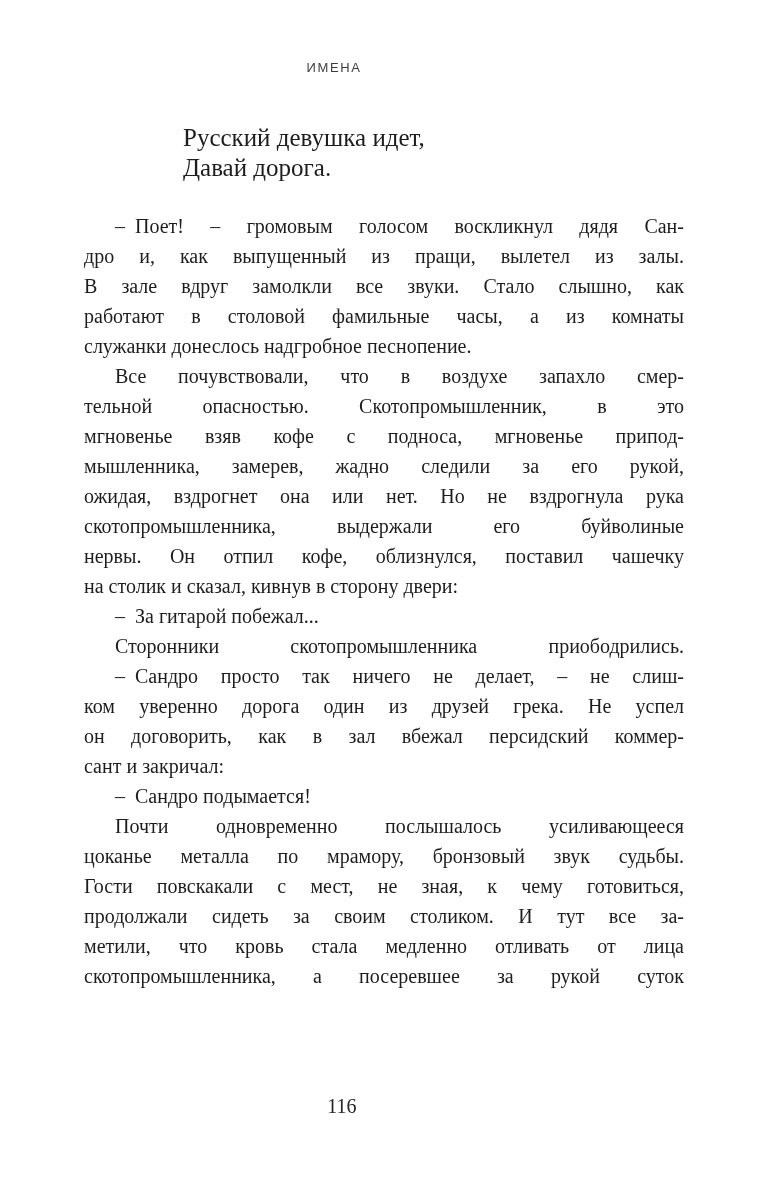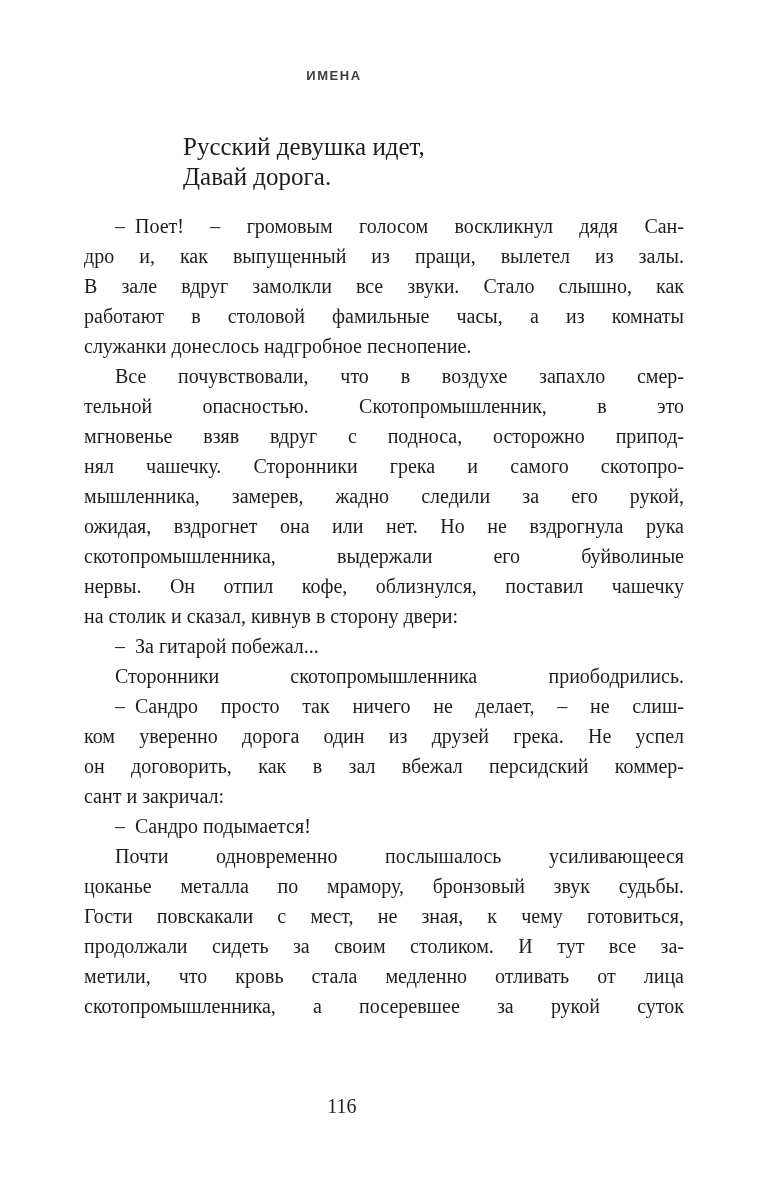--- a/index.html
+++ b/index.html
@@ -12,34 +12,34 @@
     font-family: "Liberation Serif", "DejaVu Serif", serif;
     color: #1d1d1d;
   }
   .page {
     position: absolute;
     inset: 0;
     background: #ffffff;
   }
   .running-header {
     position: absolute;
-    top: 68px;
+    top: 60px;
     left: 0;
     width: 668px;
     text-align: center;
     font-family: "Liberation Sans", "DejaVu Sans", sans-serif;
     font-size: 13px;
-    font-weight: 700;
+    font-weight: 400;
     letter-spacing: 1.6px;
     color: #3d3d3d;
   }
   .epigraph {
     position: absolute;
     left: 183px;
-    top: 132px;
+    top: 123px;
     font-size: 25px;
     line-height: 30px;
     color: #1d1d1d;
   }
   .verse-line { white-space: nowrap; }
   .body-text {
     position: absolute;
     left: 84px;
     top: 211px;
     width: 600px;
@@ -79,22 +79,21 @@
     </div>
 
   <div class="body-text">
       <div class="line first-line">– Поет! – громовым голосом воскликнул дядя Сан-</div>
       <div class="line">дро и, как выпущенный из пращи, вылетел из залы.</div>
       <div class="line">В зале вдруг замолкли все звуки. Стало слышно, как</div>
       <div class="line">работают в столовой фамильные часы, а из комнаты</div>
       <div class="line soft-end">служанки донеслось надгробное песнопение.</div>
       <div class="line first-line">Все почувствовали, что в воздухе запахло смер-</div>
       <div class="line">тельной опасностью. Скотопромышленник, в это</div>
-      <div class="line">мгновенье взяв вдруг с подноса, осторожно припод-</div>
-      <div class="line">нял чашечку. Сторонники грека и самого скотопро-</div>
+      <div class="line">мгновенье взяв кофе с подноса, мгновенье припод-</div>
       <div class="line">мышленника, замерев, жадно следили за его рукой,</div>
       <div class="line">ожидая, вздрогнет она или нет. Но не вздрогнула рука</div>
       <div class="line">скотопромышленника, выдержали его буйволиные</div>
       <div class="line">нервы. Он отпил кофе, облизнулся, поставил чашечку</div>
       <div class="line soft-end">на столик и сказал, кивнув в сторону двери:</div>
       <div class="line first-line soft-end">– За гитарой побежал...</div>
       <div class="line first-line">Сторонники скотопромышленника приободрились.</div>
       <div class="line first-line">– Сандро просто так ничего не делает, – не слиш-</div>
       <div class="line">ком уверенно дорога один из друзей грека. Не успел</div>
       <div class="line">он договорить, как в зал вбежал персидский коммер-</div>

